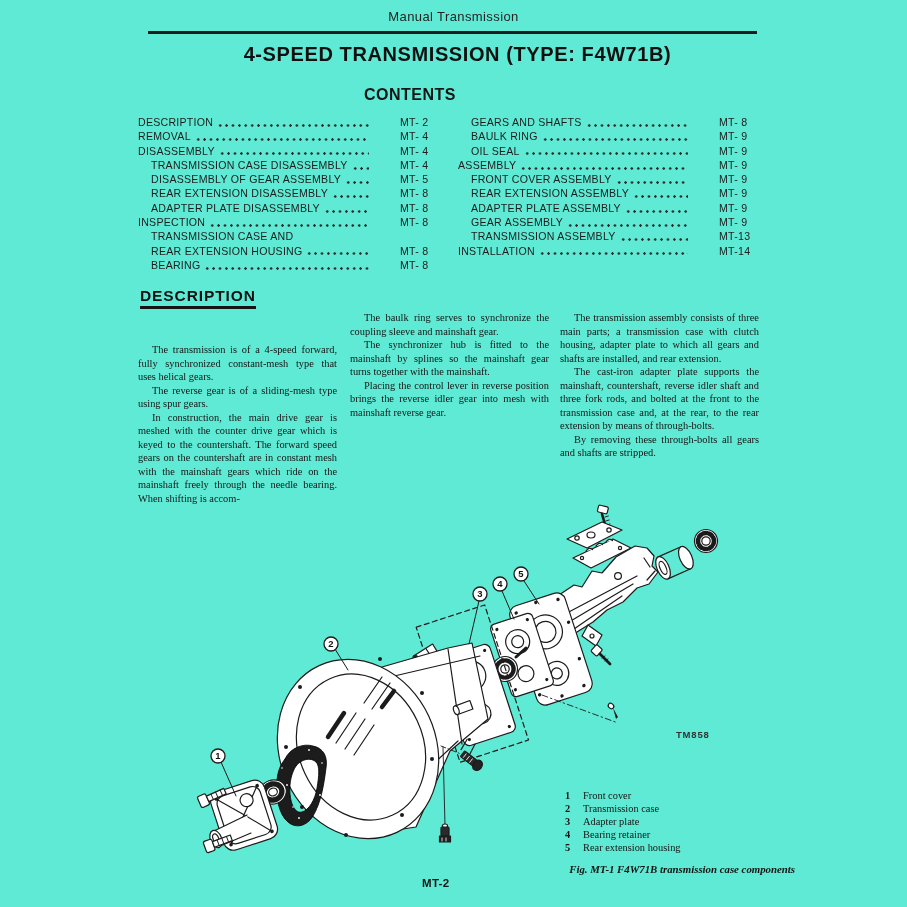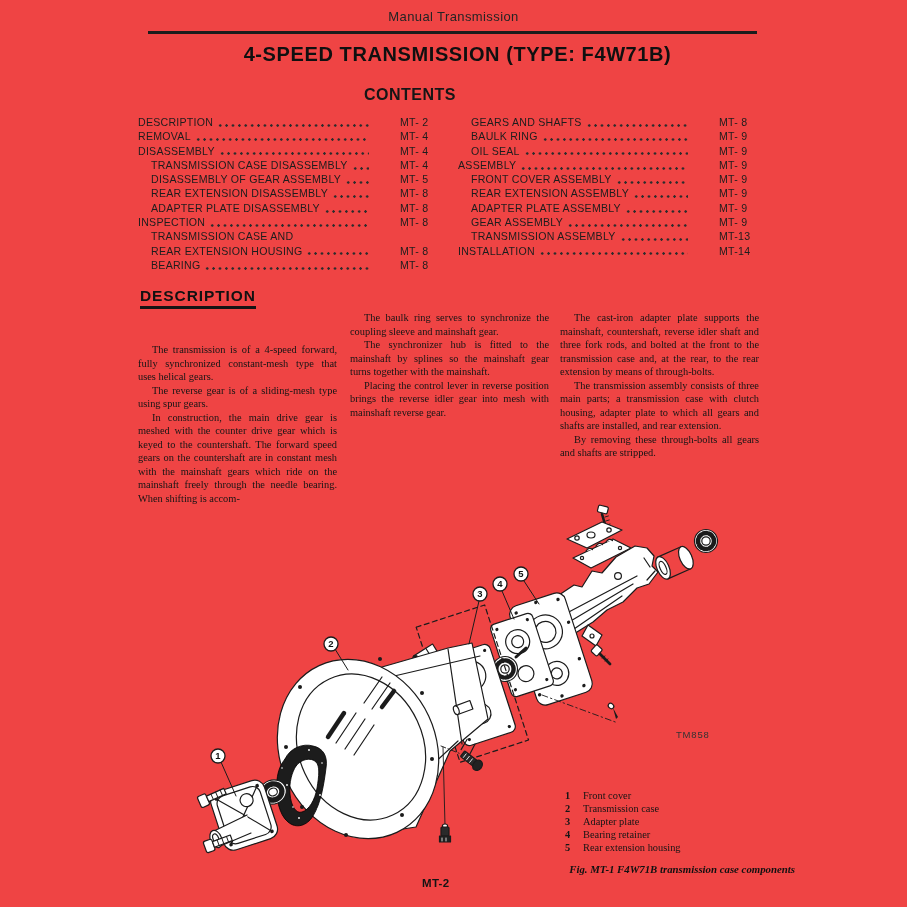--- a/index.html
+++ b/index.html
@@ -1,16 +1,16 @@
 <!DOCTYPE html>
 <html><head>
 <meta charset="utf-8">
 <style>
   html,body{margin:0;padding:0;background:#ffffff;}
-  .page{position:relative;width:907px;height:907px;background:#ef4444;overflow:hidden;
+  .page{position:relative;width:907px;height:907px;background:#5eead4;overflow:hidden;
         font-family:"Liberation Sans",sans-serif;color:#1a1a1a;}
   .hdr{position:absolute;top:9px;left:0;width:907px;text-align:center;
        font-size:13px;letter-spacing:.4px;color:#242424;}
   .hdr-rule{position:absolute;top:31px;left:148px;width:609px;height:2.5px;background:#1c1c1c;}
   .title{position:absolute;top:43px;left:4px;width:907px;text-align:center;
          font-size:20px;font-weight:bold;letter-spacing:.6px;color:#101010;}
   .contents{position:absolute;top:86px;left:0;width:820px;text-align:center;
             font-size:16px;font-weight:bold;letter-spacing:.5px;color:#161616;}
   .toc{position:absolute;top:116px;font-size:10.6px;letter-spacing:.25px;color:#1d1d1d;}
   .toc.left{left:138px;width:298px;}
@@ -26,21 +26,21 @@
   .tpage{width:36px;white-space:nowrap;margin-left:26px;}
   .desc-head{position:absolute;left:140px;top:287px;font-size:15.5px;font-weight:bold;
              letter-spacing:.9px;color:#111;border-bottom:3.5px solid #141414;padding-bottom:1px;}
   .col{position:absolute;top:311px;width:199px;font-family:"Liberation Serif",serif;
        font-size:10.4px;line-height:13.5px;text-align:justify;color:#151515;}
   .c1{left:138px;margin-top:32px;}.c2{left:350px;}.c3{left:560px;}
   .col p{margin:0;text-indent:14px;}
   .col p.noind{text-indent:0;}
   .fig-svg{position:absolute;left:150px;top:497px;width:610px;height:372px;}
   .co{font:bold 9.5px "Liberation Sans",sans-serif;fill:#111;text-anchor:middle;}
-  .tm{position:absolute;left:676px;top:729px;font-size:9.5px;font-weight:normal;
+  .tm{position:absolute;left:676px;top:729px;font-size:9.5px;font-weight:bold;
       letter-spacing:.8px;color:#333;}
   .legend{position:absolute;left:565px;top:790px;font-family:"Liberation Serif",serif;
           font-size:10.4px;color:#151515;}
   .leg-row{display:flex;height:13px;}
   .leg-num{width:11px;font-weight:bold;}
   .leg-label{margin-left:7px;}
   .caption{position:absolute;left:445px;top:863px;width:350px;text-align:right;
            font-family:"Liberation Serif",serif;font-style:italic;font-weight:bold;
            font-size:10.8px;color:#111;}
   .pnum{position:absolute;left:422px;top:877px;font-size:11.5px;font-weight:bold;
@@ -173,22 +173,22 @@
     <p>The transmission is of a 4-speed forward, fully synchronized constant-mesh type that uses helical gears.</p>
     <p>The reverse gear is of a sliding-mesh type using spur gears.</p>
     <p>In construction, the main drive gear is meshed with the counter drive gear which is keyed to the countershaft. The forward speed gears on the countershaft are in constant mesh with the mainshaft gears which ride on the mainshaft freely through the needle bearing. When shifting is accom-</p>
   </div>
   <div class="col c2">
     <p>The baulk ring serves to synchronize the coupling sleeve and mainshaft gear.</p>
     <p>The synchronizer hub is fitted to the mainshaft by splines so the mainshaft gear turns together with the mainshaft.</p>
     <p>Placing the control lever in reverse position brings the reverse idler gear into mesh with mainshaft reverse gear.</p>
   </div>
   <div class="col c3">
+    <p>The transmission assembly consists of three main parts; a transmission case with clutch housing, adapter plate to which all gears and shafts are installed, and rear extension.</p>
     <p>The cast-iron adapter plate supports the mainshaft, countershaft, reverse idler shaft and three fork rods, and bolted at the front to the transmission case and, at the rear, to the rear extension by means of through-bolts.</p>
-    <p>The transmission assembly consists of three main parts; a transmission case with clutch housing, adapter plate to which all gears and shafts are installed, and rear extension.</p>
     <p>By removing these through-bolts all gears and shafts are stripped.</p>
   </div>
 
   <svg class="fig-svg" viewBox="0 0 610 372">
     <g stroke="#1b1b1b" stroke-width="1.2" fill="none" stroke-linejoin="round" stroke-linecap="round">
 
       <g>
         <rect x="448" y="9" width="10" height="7" rx="1.5" fill="#fff" transform="rotate(14 453 12)"></rect>
         <path d="M452,17 L456,31" stroke-width="2.6"></path>
         <path d="M455,20 l3.4,-1 M455.8,24 l3.4,-1 M456.6,28 l3.4,-1" stroke-width="0.9"></path>

